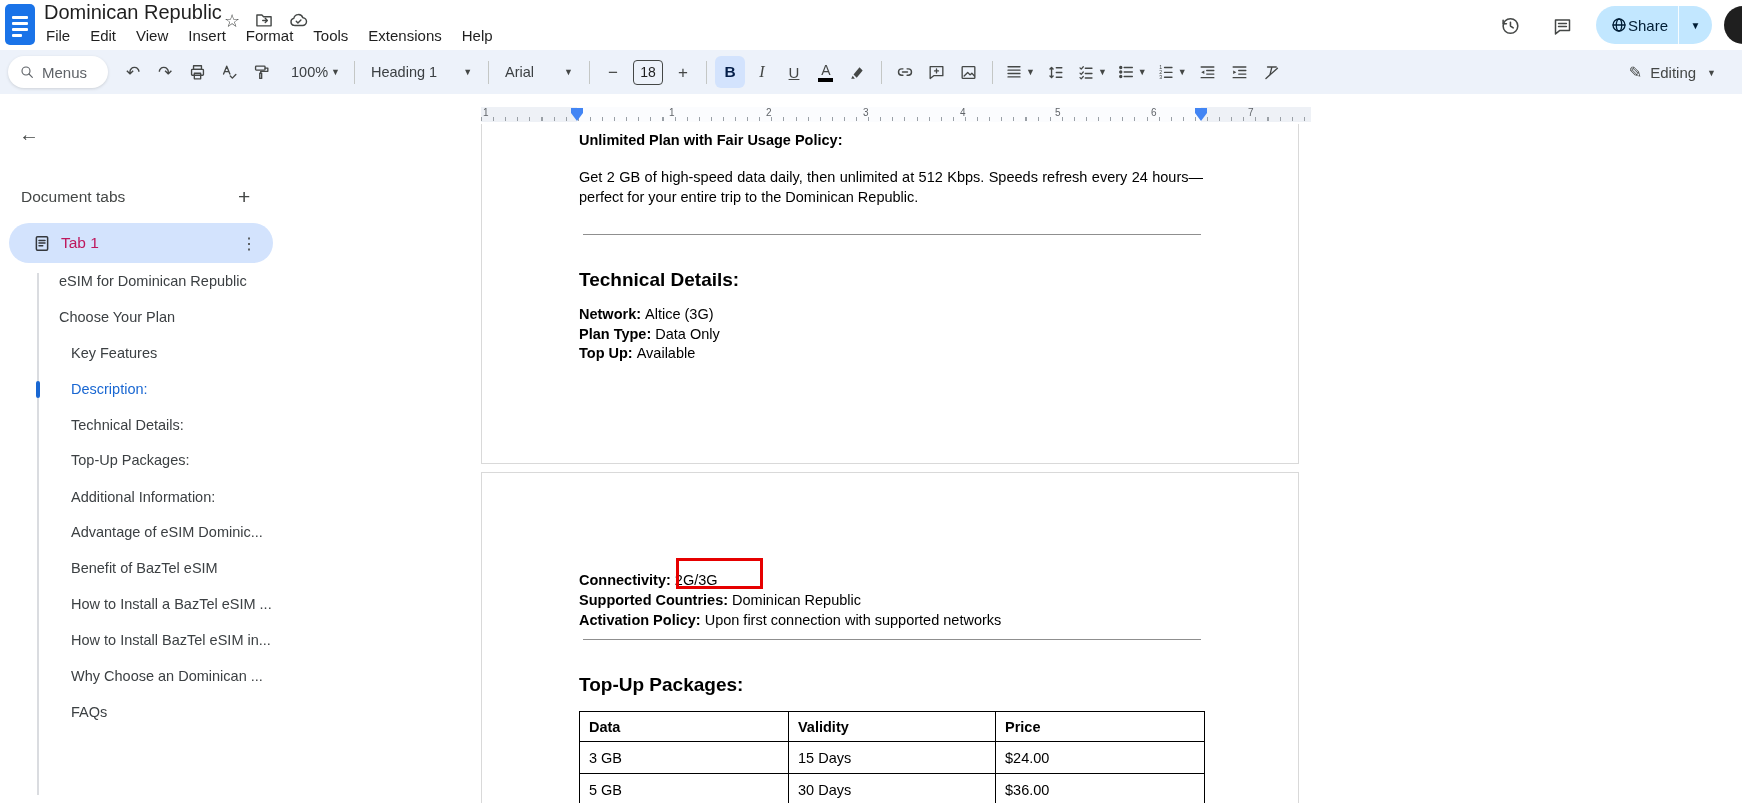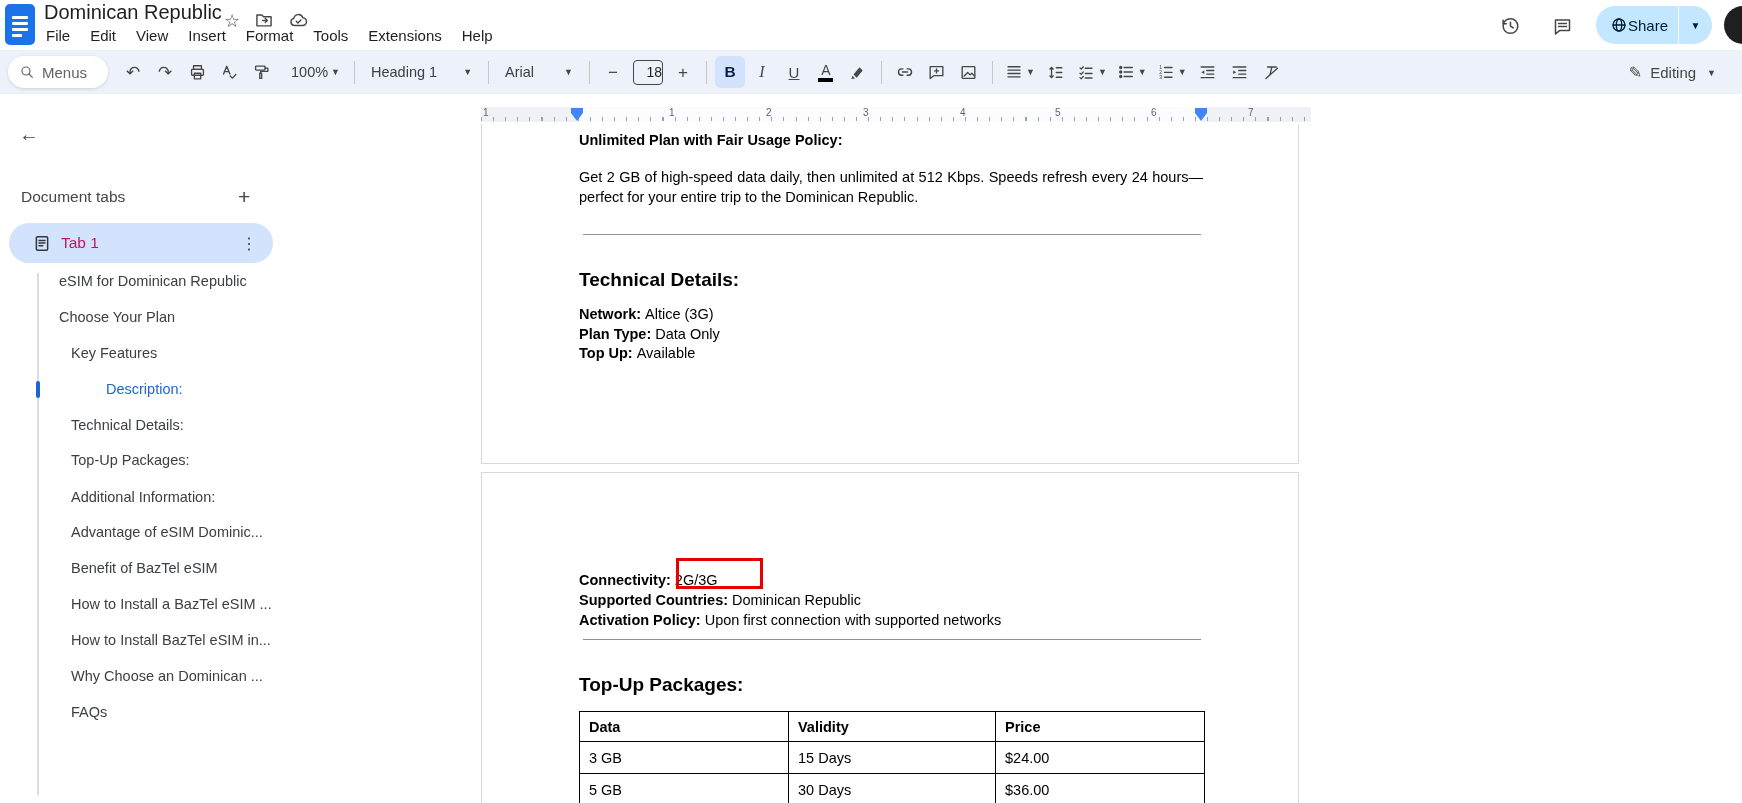--- a/index.html
+++ b/index.html
@@ -38,21 +38,21 @@
   .caret { font-size:9px; color:#444746; margin-left:3px; }
   .tb-sep { width:1px; height:23px; background:#c4c7c5; margin:0 7px; }
   .glyph { font-size:17px; line-height:1; }
   .b-glyph { font-weight:bold; font-size:15.5px; }
   .i-glyph { font-style:italic; font-family:"Liberation Serif", serif; font-size:16px; }
   .u-glyph { text-decoration:underline; font-size:15px; }
   .a-color { display:flex; flex-direction:column; align-items:center; line-height:1; }
   .a-color .A { font-size:14px; font-weight:500; }
   .a-color .bar { width:15px; height:3.5px; background:#000; margin-top:1.5px; }
   #font-size-box { width:30px; height:25px; border:1px solid #444746; border-radius:4px; margin:8px 4px;
-     display:flex; align-items:center; justify-content:flex-end; font-size:14px; color:#1f1f1f; }
+     display:flex; align-items:center; justify-content:center; font-size:14px; color:#1f1f1f; }
   #editing-ctl { position:absolute; right:26px; top:50px; height:45px; display:flex; align-items:center; gap:8px;
      color:#444746; font-size:15px; }
 
   
   #ruler { position:absolute; left:481px; top:107px; width:830px; height:15px; background:#fbfcfe; }
   #ruler .margin-zone { position:absolute; top:0; height:15px; background:#eef1f6; }
   #ruler .ticks { position:absolute; left:0; right:0; bottom:1px; height:4px;
      background:repeating-linear-gradient(to right, #9aa0a6 0 1px, transparent 1px 12.1px); }
   #ruler .num { position:absolute; top:0px; font-size:10px; color:#5f6368; }
   .indent-marker { position:absolute; width:0; height:0; border-left:6px solid transparent;
@@ -353,21 +353,21 @@
         </svg>
     </span>
     <span class="tab-label">Tab 1</span>
     <span class="tab-dots">⋮</span>
   </div>
   <div id="outline-line"></div>
   <div id="outline-active-bar"></div>
   <div class="ol-item lvl1" style="top:186px;">eSIM for Dominican Republic</div>
   <div class="ol-item lvl1" style="top:222px;">Choose Your Plan</div>
   <div class="ol-item lvl2" style="top:258px;">Key Features</div>
-  <div class="ol-item lvl2 active" style="top:294px;margin-left:35px;">Description:</div>
+  <div class="ol-item lvl2 active" style="top:294px;">Description:</div>
   <div class="ol-item lvl2" style="top:330px;">Technical Details:</div>
   <div class="ol-item lvl2" style="top:365px;">Top-Up Packages:</div>
   <div class="ol-item lvl2" style="top:402px;">Additional Information:</div>
   <div class="ol-item lvl2" style="top:437px;">Advantage of eSIM Dominic...</div>
   <div class="ol-item lvl2" style="top:473px;">Benefit of BazTel eSIM</div>
   <div class="ol-item lvl2" style="top:509px;">How to Install a BazTel eSIM ...</div>
   <div class="ol-item lvl2" style="top:545px;">How to Install BazTel eSIM in...</div>
   <div class="ol-item lvl2" style="top:581px;">Why Choose an Dominican ...</div>
   <div class="ol-item lvl2" style="top:617px;">FAQs</div>
 </div>

